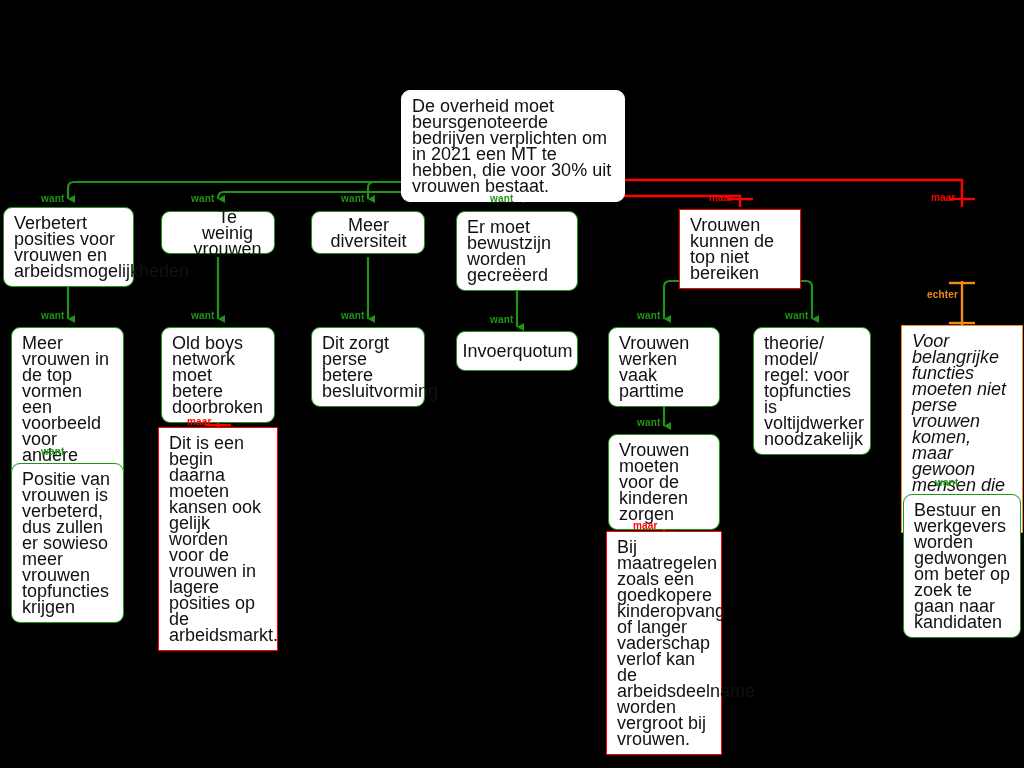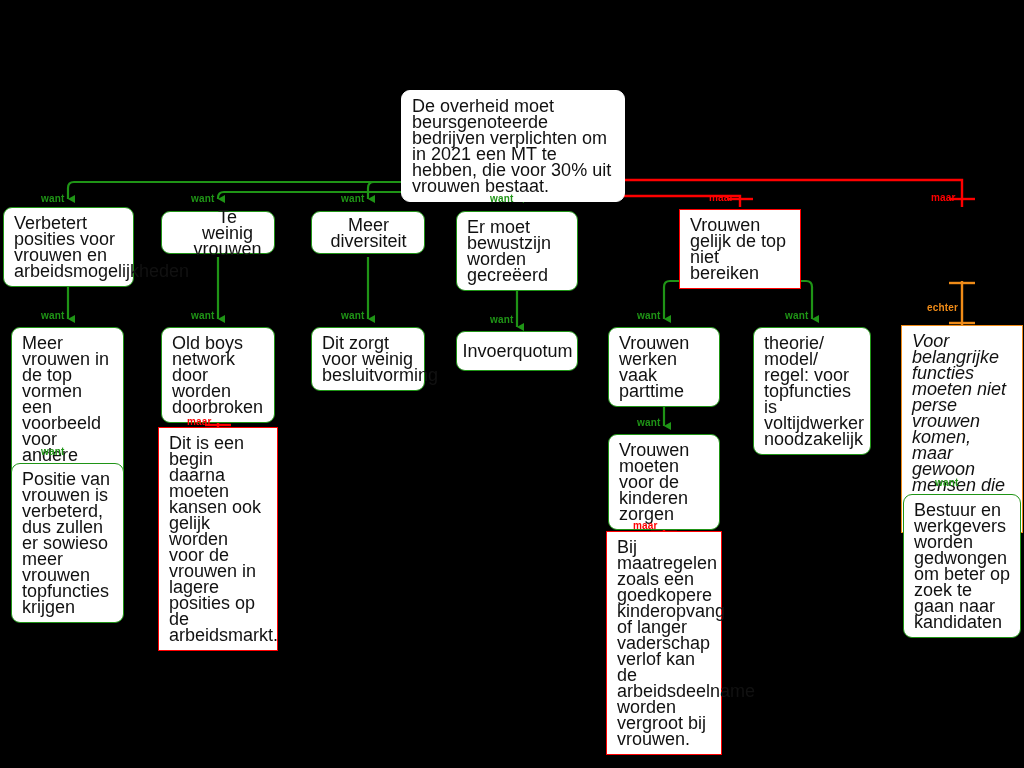--- a/index.html
+++ b/index.html
@@ -93,28 +93,28 @@
   <div class="node root" style="left:401px;top:90px;width:224px;">De overheid moet beursgenoteerde bedrijven verplichten om in 2021 een MT te hebben, die voor 30% uit vrouwen bestaat.</div>
 
   <div class="node green" style="left:3px;top:207px;width:131px;">Verbetert posities voor vrouwen en arbeidsmogelijkheden</div>
 
   <div class="node green center" style="left:161px;top:211px;width:114px;height:43px;display:flex;align-items:center;justify-content:center;padding-left:28px;">Te weinig vrouwen</div>
 
   <div class="node green center" style="left:311px;top:211px;width:114px;height:43px;display:flex;align-items:center;justify-content:center;">Meer diversiteit</div>
 
   <div class="node green" style="left:456px;top:211px;width:122px;">Er moet bewustzijn worden gecreëerd</div>
 
-  <div class="node red" style="left:679px;top:209px;width:122px;">Vrouwen gelijk de top niet bereiken</div>
+  <div class="node red" style="left:679px;top:209px;width:122px;">Vrouwen kunnen de top niet bereiken</div>
 
 
   <div class="node green" style="left:11px;top:327px;width:113px;">Meer vrouwen in de top vormen een voorbeeld voor andere vrouwen</div>
 
-  <div class="node green" style="left:161px;top:327px;width:114px;">Old boys network door worden doorbroken</div>
+  <div class="node green" style="left:161px;top:327px;width:114px;">Old boys network moet betere doorbroken</div>
 
-  <div class="node green" style="left:311px;top:327px;width:114px;">Dit zorgt voor weinig besluitvorming</div>
+  <div class="node green" style="left:311px;top:327px;width:114px;">Dit zorgt perse betere besluitvorming</div>
 
   <div class="node green center" style="left:456px;top:331px;width:122px;height:40px;display:flex;align-items:center;justify-content:center;">Invoerquotum</div>
 
   <div class="node green" style="left:608px;top:327px;width:112px;">Vrouwen werken vaak parttime</div>
 
   <div class="node green" style="left:753px;top:327px;width:118px;">theorie/ model/ regel: voor topfuncties is voltijdwerker noodzakelijk</div>
 
   <div class="node orange" style="left:901px;top:325px;width:122px;">Voor belangrijke functies moeten niet perse vrouwen komen, maar gewoon mensen die horen op die plaats</div>
 
   <div class="node green" style="left:11px;top:463px;width:113px;">Positie van vrouwen is verbeterd, dus zullen er sowieso meer vrouwen topfuncties krijgen</div>
@@ -132,20 +132,20 @@
   <span class="elabel green" style="left:341px;top:194px;">want</span>
   <span class="elabel green" style="left:490px;top:194px;">want</span>
   <span class="elabel red" style="left:709px;top:193px;">maar</span>
   <span class="elabel red" style="left:931px;top:193px;">maar</span>
   <span class="elabel green" style="left:41px;top:311px;">want</span>
   <span class="elabel green" style="left:191px;top:311px;">want</span>
   <span class="elabel green" style="left:341px;top:311px;">want</span>
   <span class="elabel green" style="left:490px;top:315px;">want</span>
   <span class="elabel green" style="left:637px;top:311px;">want</span>
   <span class="elabel green" style="left:785px;top:311px;">want</span>
-  <span class="elabel orange" style="left:927px;top:303px;">echter</span>
+  <span class="elabel orange" style="left:927px;top:290px;">echter</span>
   <span class="elabel green" style="left:41px;top:447px;">want</span>
   <span class="elabel red" style="left:187px;top:417px;">maar</span>
   <span class="elabel green" style="left:637px;top:418px;">want</span>
   <span class="elabel red" style="left:633px;top:521px;">maar</span>
   <span class="elabel green" style="left:935px;top:478px;">want</span>
 
 </div>
 
 </body></html>

